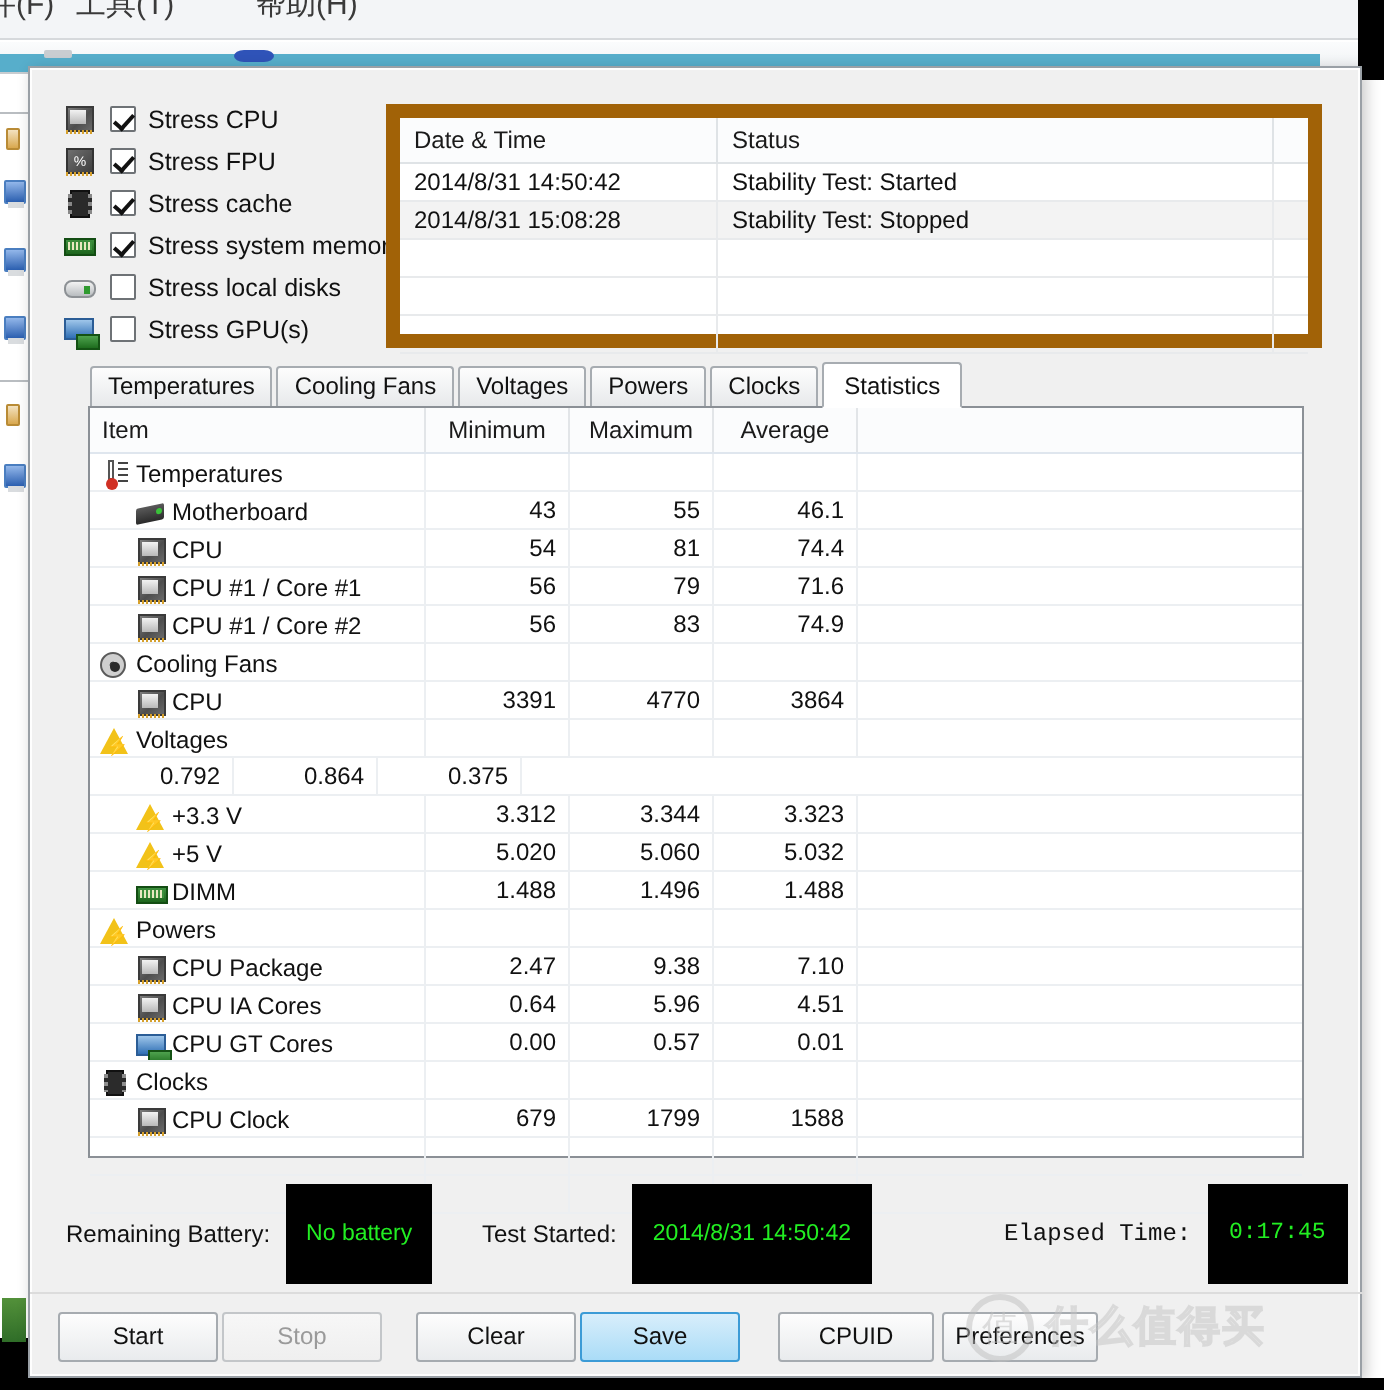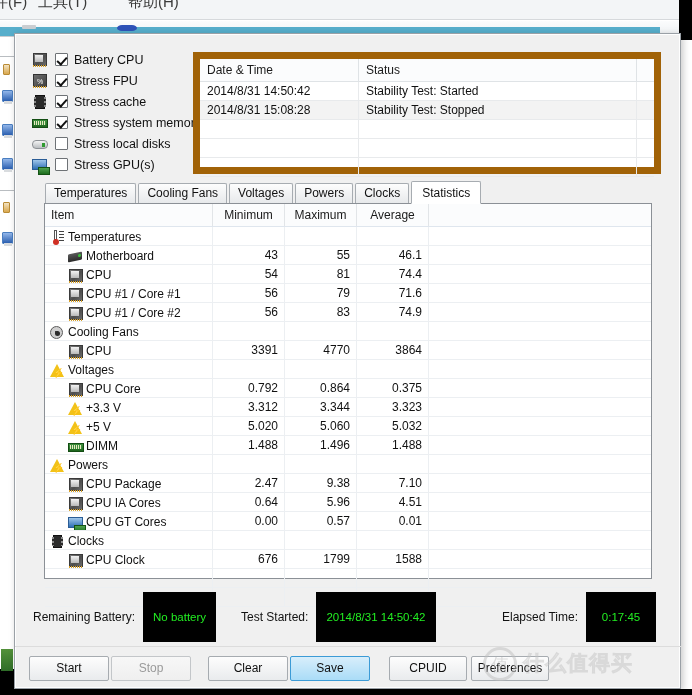--- a/index.html
+++ b/index.html
@@ -274,21 +274,21 @@
 
     <div class="opts">
 
       <div class="opt">
         <span class="oico">
             <span class="ic-cpu">
               <span class="pins"></span>
             </span>
           </span>
         <span class="cb on"></span>
-        <span class="olabel">Battery CPU</span>
+        <span class="olabel">Stress CPU</span>
       </div>
 
       <div class="opt">
         <span class="oico">
             <span class="ic-fpu">%<span class="pins"></span></span>
           </span>
         <span class="cb on"></span>
         <span class="olabel">Stress FPU</span>
       </div>
 
@@ -478,28 +478,20 @@
                 <span class="ic-volt"></span>
               </span>
               <span class="itext">Voltages</span>
             </div>
             <div class="cell col-min num"></div>
             <div class="cell col-max num"></div>
             <div class="cell col-avg num"></div>
             <div class="cell col-pad pad"></div>
           </div>
           <div class="row">
-            <div class="cell col-item itemcell child">
-              <span class="ricon">
-                <span class="ic-cpu">
-                  <span class="pins"></span>
-                </span>
-              </span>
-              <span class="itext">CPU Core</span>
-            </div>
             <div class="cell col-min num">0.792</div>
             <div class="cell col-max num">0.864</div>
             <div class="cell col-avg num">0.375</div>
             <div class="cell col-pad pad"></div>
           </div>
           <div class="row">
             <div class="cell col-item itemcell child">
               <span class="ricon">
                 <span class="ic-volt"></span>
               </span>
@@ -600,21 +592,21 @@
           </div>
           <div class="row">
             <div class="cell col-item itemcell child">
               <span class="ricon">
                 <span class="ic-cpu">
                   <span class="pins"></span>
                 </span>
               </span>
               <span class="itext">CPU Clock</span>
             </div>
-            <div class="cell col-min num">676</div>
+            <div class="cell col-min num">679</div>
             <div class="cell col-max num">1799</div>
             <div class="cell col-avg num">1588</div>
             <div class="cell col-pad pad"></div>
           </div>
           <div class="row">
             <div class="cell col-item itemcell child">
               <span class="itext"></span>
             </div>
             <div class="cell col-min num"></div>
             <div class="cell col-max num"></div>
@@ -635,21 +627,21 @@
 
     <div class="statusbar">
       <div class="sb-item" style="left:8px;">
         <span class="sb-label">Remaining Battery:</span>
         <span class="sb-lcd">No battery</span>
       </div>
       <div class="sb-item" style="left:216px;">
         <span class="sb-label">Test Started:</span>
         <span class="sb-lcd">2014/8/31 14:50:42</span>
       </div>
-      <div class="sb-item" style="left:477px;">
+      <div class="sb-item" style="left:477px;font-family:Liberation Mono, monospace;">
         <span class="sb-label">Elapsed Time:</span>
         <span class="sb-lcd">0:17:45</span>
       </div>
     </div>
 
     <div class="btnbar">
       <div class="btn" style="left:14px;  width:80px;">Start</div>
       <div class="btn disabled" style="left:96px;  width:80px;">Stop</div>
       <div class="btn" style="left:193px; width:80px;">Clear</div>
       <div class="btn" style="left:374px; width:78px;">CPUID</div>

